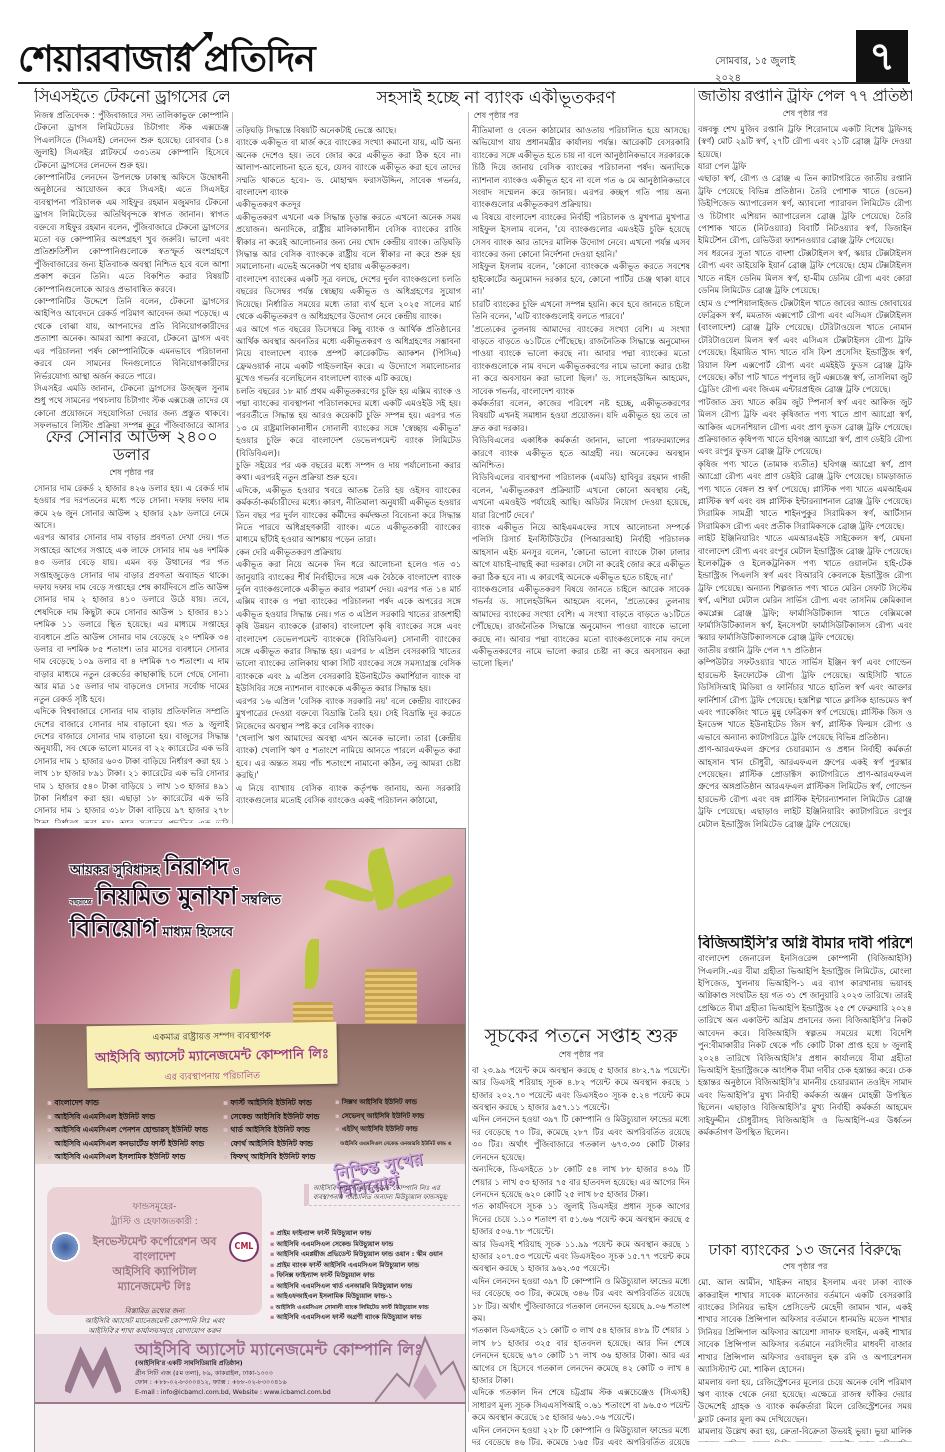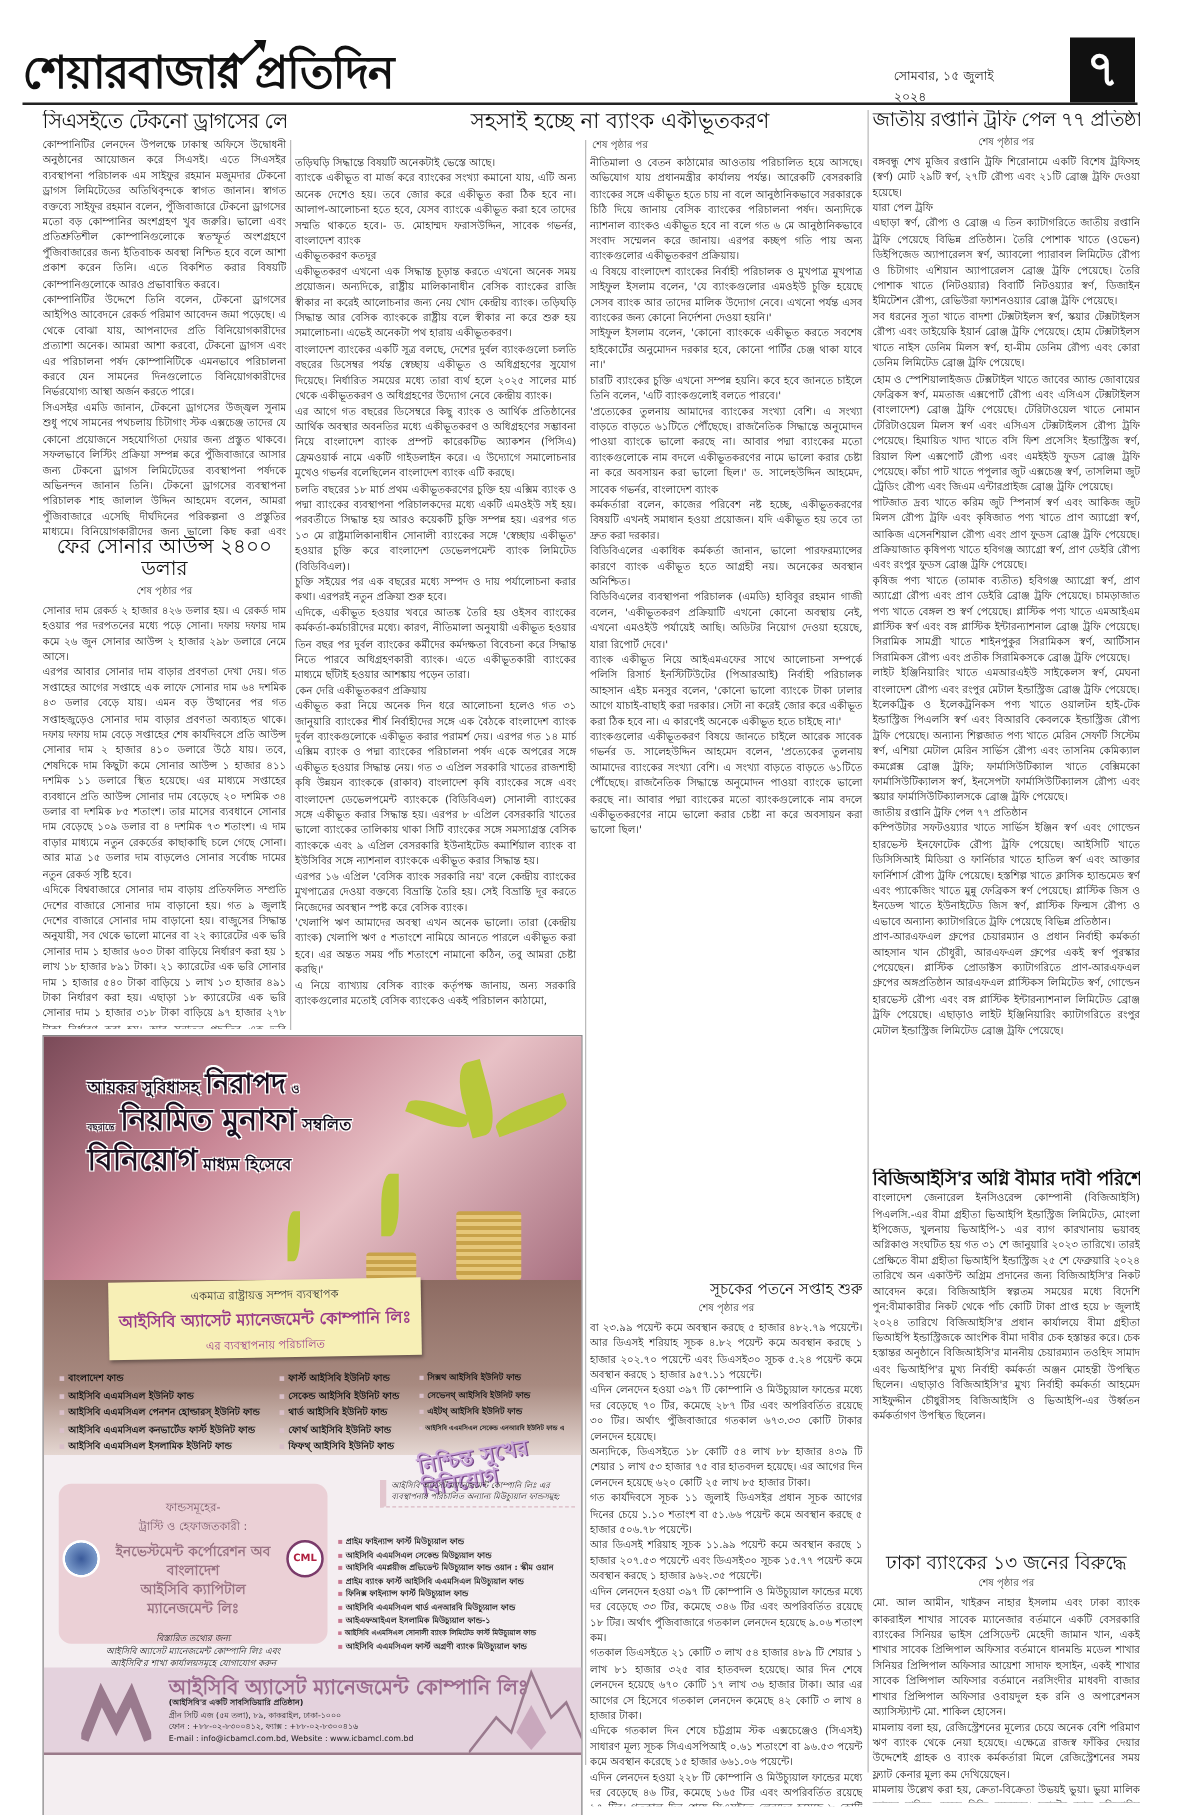--- a/index.html
+++ b/index.html
@@ -60,20 +60,21 @@
     <polyline points="2,26 12,14 18,20 34,4" fill="none" stroke="#111" stroke-width="3"></polyline>
     <polygon points="28,2 38,2 36,12" fill="#111"></polygon>
   </svg>
   <div class="date">সোমবার, ১৫ জুলাই ২০২৪</div>
   <div class="page-no">৭</div>
 </header>
 <div class="top-rule"></div>
 
 <article class="art" style="left:34px; top:88px; width:195px; height:340px;">
   <h2 class="headline" style="font-size:16.5px; margin-bottom:2px; white-space:nowrap; letter-spacing:-0.5px;">সিএসইতে টেকনো ড্রাগসের লেনদেন শুরু</h2>
+  <p>নিজস্ব প্রতিবেদক : পুঁজিবাজারে সদ্য তালিকাভুক্ত কোম্পানি টেকনো ড্রাগস লিমিটেডের চিটাগাং স্টক এক্সচেঞ্জ পিএলসিতে (সিএসই) লেনদেন শুরু হয়েছে। রোববার (১৪ জুলাই) সিএসইর প্লাটফর্মে ৩৩১তম কোম্পানি হিসেবে টেকনো ড্রাগসের লেনদেন শুরু হয়।</p>
   <p>কোম্পানিটির লেনদেন উপলক্ষে ঢাকাস্থ অফিসে উদ্বোধনী অনুষ্ঠানের আয়োজন করে সিএসই। এতে সিএসইর ব্যবস্থাপনা পরিচালক এম সাইফুর রহমান মজুমদার টেকনো ড্রাগস লিমিটেডের অতিথিবৃন্দকে স্বাগত জানান। স্বাগত বক্তব্যে সাইফুর রহমান বলেন, পুঁজিবাজারে টেকনো ড্রাগসের মতো বড় কোম্পানির অংশগ্রহণ খুব জরুরি। ভালো এবং প্রতিশ্রুতিশীল কোম্পানিগুলোকে স্বতস্ফূর্ত অংশগ্রহণে পুঁজিবাজারের জন্য ইতিবাচক অবস্থা নিশ্চিত হবে বলে আশা প্রকাশ করেন তিনি। এতে বিকশিত করার বিষয়টি কোম্পানিগুলোকে আরও প্রভাবান্বিত করবে।</p>
   <p>কোম্পানিটির উদ্দেশে তিনি বলেন, টেকনো ড্রাগসের আইপিও আবেদনে রেকর্ড পরিমাণ আবেদন জমা পড়েছে। এ থেকে বোঝা যায়, আপনাদের প্রতি বিনিয়োগকারীদের প্রত্যাশা অনেক। আমরা আশা করবো, টেকনো ড্রাগস এবং এর পরিচালনা পর্ষদ কোম্পানিটিকে এমনভাবে পরিচালনা করবে যেন সামনের দিনগুলোতে বিনিয়োগকারীদের নির্ভরযোগ্য আস্থা অর্জন করতে পারে।</p>
   <p>সিএসইর এমডি জানান, টেকনো ড্রাগসের উজ্জ্বল সুনাম শুধু পথে সামনের পথচলায় চিটাগাং স্টক এক্সচেঞ্জ তাদের যে কোনো প্রয়োজনে সহযোগিতা দেয়ার জন্য প্রস্তুত থাকবে। সফলভাবে লিস্টিং প্রক্রিয়া সম্পন্ন করে পুঁজিবাজারে আসার জন্য টেকনো ড্রাগস লিমিটেডের ব্যবস্থাপনা পর্ষদকে অভিনন্দন জানান তিনি। টেকনো ড্রাগসের ব্যবস্থাপনা পরিচালক শাহ জালাল উদ্দিন আহমেদ বলেন, আমরা পুঁজিবাজারে এসেছি দীর্ঘদিনের পরিকল্পনা ও প্রস্তুতির মাধ্যমে। বিনিয়োগকারীদের জন্য ভালো কিছু করা এবং টেকনো ড্রাগসকে পুঁজিবাজারের একটি বিশ্বাসযোগ্য কোম্পানিতে প্রতিষ্ঠিত করাই আমাদের লক্ষ্য। সুতরাং এই লক্ষ্য আমরা আমাদের মেধা, প্রজ্ঞা ও কর্মের সমন্বয়ে অর্জন করবো। একই সাথে আমরা বিনিয়োগকারীদের আস্থা ও বিশ্বস্ততা অর্জনের ব্যাপারে যথেষ্ট সতর্ক থাকবো এবং তা আরও বাড়ানোর জন্য কাজ করবো। অনুষ্ঠানে আরো উপস্থিত ছিলেন টেকনো ড্রাগসের চেয়ারম্যান খালেদা আখতার খান, পরিচালক ড. মেহরিন আহমেদ, আরেফিন রাফি আহমেদ, মোঃ মামুনুর রশিদ; চিফ ফিনান্সিয়াল অফিসার পীযুষ কুমার চক্রবর্তী; কোম্পানি সেক্রেটারি দেবাশিষ দাস গুপ্ত; সিএসইর ডেপুটি জেনারেল ম্যানেজার হাসনাইন বারী; ইস্যু ম্যানেজার প্রতিষ্ঠান ইম্পেরিয়াল ক্যাপিটাল ও ইবিএল ইনভেস্টমেন্ট লিমিটেডের কর্মকর্তাবৃন্দ এবং টেকনো ড্রাগস লিমিটেড ও সিএসইর অন্যান্য কর্মকর্তাবৃন্দ।</p>
 </article>
 
 <article class="art" style="left:34px; top:428px; width:195px; height:395px;">
   <h2 class="headline" style="font-size:16px; text-align:center;">ফের সোনার আউন্স ২৪০০ ডলার</h2>
   <div class="subhead">শেষ পৃষ্ঠার পর</div>
   <p>সোনার দাম রেকর্ড ২ হাজার ৪২৬ ডলার হয়। এ রেকর্ড দাম হওয়ার পর দরপতনের মধ্যে পড়ে সোনা। দফায় দফায় দাম কমে ২৬ জুন সোনার আউন্স ২ হাজার ২৯৮ ডলারে নেমে আসে।</p>
   <p>এরপর আবার সোনার দাম বাড়ার প্রবণতা দেখা দেয়। গত সপ্তাহের আগের সপ্তাহে এক লাফে সোনার দাম ৬৪ দশমিক ৪৩ ডলার বেড়ে যায়। এমন বড় উত্থানের পর গত সপ্তাহজুড়েও সোনার দাম বাড়ার প্রবণতা অব্যাহত থাকে। দফায় দফায় দাম বেড়ে সপ্তাহের শেষ কার্যদিবসে প্রতি আউন্স সোনার দাম ২ হাজার ৪১০ ডলারে উঠে যায়। তবে, শেষদিকে দাম কিছুটা কমে সোনার আউন্স ১ হাজার ৪১১ দশমিক ১১ ডলারে স্থিত হয়েছে। এর মাধ্যমে সপ্তাহের ব্যবধানে প্রতি আউন্স সোনার দাম বেড়েছে ২০ দশমিক ৩৪ ডলার বা দশমিক ৮৫ শতাংশ। তার মাসের ব্যবধানে সোনার দাম বেড়েছে ১০৯ ডলার বা ৪ দশমিক ৭৩ শতাংশ। এ দাম বাড়ার মাধ্যমে নতুন রেকর্ডের কাছাকাছি চলে গেছে সোনা। আর মাত্র ১৫ ডলার দাম বাড়লেও সোনার সর্বোচ্চ দামের নতুন রেকর্ড সৃষ্টি হবে।</p>
@@ -109,21 +110,21 @@
     <p>'প্রত্যেকের তুলনায় আমাদের ব্যাংকের সংখ্যা বেশি। এ সংখ্যা বাড়তে বাড়তে ৬১টিতে পৌঁছেছে। রাজনৈতিক সিদ্ধান্তে অনুমোদন পাওয়া ব্যাংকে ভালো করছে না। আবার পদ্মা ব্যাংকের মতো ব্যাংকগুলোকে নাম বদলে একীভূতকরণের নামে ভালো করার চেষ্টা না করে অবসায়ন করা ভালো ছিল।' ড. সালেহউদ্দিন আহমেদ, সাবেক গভর্নর, বাংলাদেশ ব্যাংক</p>
     <p>কর্মকর্তারা বলেন, কাজের পরিবেশ নষ্ট হচ্ছে, একীভূতকরণের বিষয়টি এখনই সমাধান হওয়া প্রয়োজন। যদি একীভূত হয় তবে তা দ্রুত করা দরকার।</p>
     <p>বিডিবিএলের একাধিক কর্মকর্তা জানান, ভালো পারফরম্যান্সের কারণে ব্যাংক একীভূত হতে আগ্রহী নয়। অনেকের অবস্থান অনিশ্চিত।</p>
     <p>বিডিবিএলের ব্যবস্থাপনা পরিচালক (এমডি) হাবিবুর রহমান গাজী বলেন, 'একীভূতকরণ প্রক্রিয়াটি এখনো কোনো অবস্থায় নেই, এখনো এমওইউ পর্যায়েই আছি। অডিটর নিয়োগ দেওয়া হয়েছে, যারা রিপোর্ট দেবে।'</p>
     <p>ব্যাংক একীভূত নিয়ে আইএমএফের সাথে আলোচনা সম্পর্কে পলিসি রিসার্চ ইনস্টিটিউটের (পিআরআই) নির্বাহী পরিচালক আহসান এইচ মনসুর বলেন, 'কোনো ভালো ব্যাংকে টাকা ঢালার আগে যাচাই-বাছাই করা দরকার। সেটা না করেই জোর করে একীভূত করা ঠিক হবে না। এ কারণেই অনেকে একীভূত হতে চাইছে না।'</p>
     <p>ব্যাংকগুলোর একীভূতকরণ বিষয়ে জানতে চাইলে আরেক সাবেক গভর্নর ড. সালেহউদ্দিন আহমেদ বলেন, 'প্রত্যেকের তুলনায় আমাদের ব্যাংকের সংখ্যা বেশি। এ সংখ্যা বাড়তে বাড়তে ৬১টিতে পৌঁছেছে। রাজনৈতিক সিদ্ধান্তে অনুমোদন পাওয়া ব্যাংকে ভালো করছে না। আবার পদ্মা ব্যাংকের মতো ব্যাংকগুলোকে নাম বদলে একীভূতকরণের নামে ভালো করার চেষ্টা না করে অবসায়ন করা ভালো ছিল।'</p>
   </div>
 </article>
 
 <article class="art" style="left:472px; top:1025px; width:218px; height:420px;">
-  <h2 class="headline" style="font-size:12px; text-align:right;">সূচকের পতনে সপ্তাহ শুরু</h2>
+  <h2 class="headline" style="font-size:19px; text-align:center;">সূচকের পতনে সপ্তাহ শুরু</h2>
   <div class="subhead">শেষ পৃষ্ঠার পর</div>
   <p>বা ২৩.৯৯ পয়েন্ট কমে অবস্থান করছে ৫ হাজার ৪৮২.৭৯ পয়েন্টে। আর ডিএসই শরিয়াহ সূচক ৪.৮২ পয়েন্ট কমে অবস্থান করছে ১ হাজার ২০২.৭০ পয়েন্টে এবং ডিএসই৩০ সূচক ৫.২৪ পয়েন্ট কমে অবস্থান করছে ১ হাজার ৯৫৭.১১ পয়েন্টে।</p>
   <p>এদিন লেনদেন হওয়া ৩৯৭ টি কোম্পানি ও মিউচ্যুয়াল ফান্ডের মধ্যে দর বেড়েছে ৭০ টির, কমেছে ২৮৭ টির এবং অপরিবর্তিত রয়েছে ৩০ টির। অর্থাৎ পুঁজিবাজারে গতকাল ৬৭৩.৩৩ কোটি টাকার লেনদেন হয়েছে।</p>
   <p>অন্যদিকে, ডিএসইতে ১৮ কোটি ৫৪ লাখ ৮৮ হাজার ৪৩৯ টি শেয়ার ১ লাখ ৫৩ হাজার ৭৫ বার হাতবদল হয়েছে। এর আগের দিন লেনদেন হয়েছে ৬২০ কোটি ২৫ লাখ ৮৫ হাজার টাকা।</p>
   <p>গত কার্যদিবসে সূচক ১১ জুলাই ডিএসইর প্রধান সূচক আগের দিনের চেয়ে ১.১০ শতাংশ বা ৫১.৬৬ পয়েন্ট কমে অবস্থান করছে ৫ হাজার ৫০৬.৭৮ পয়েন্টে।</p>
   <p>আর ডিএসই শরিয়াহ সূচক ১১.৯৯ পয়েন্ট কমে অবস্থান করছে ১ হাজার ২০৭.৫৩ পয়েন্টে এবং ডিএসই৩০ সূচক ১৫.৭৭ পয়েন্ট কমে অবস্থান করছে ১ হাজার ৯৬২.৩৫ পয়েন্টে।</p>
   <p>এদিন লেনদেন হওয়া ৩৯৭ টি কোম্পানি ও মিউচ্যুয়াল ফান্ডের মধ্যে দর বেড়েছে ৩৩ টির, কমেছে ৩৪৬ টির এবং অপরিবর্তিত রয়েছে ১৮ টির। অর্থাৎ পুঁজিবাজারে গতকাল লেনদেন হয়েছে ৯.০৬ শতাংশ কম।</p>
   <p>গতকাল ডিএসইতে ২১ কোটি ৩ লাখ ৫৪ হাজার ৪৮৯ টি শেয়ার ১ লাখ ৮১ হাজার ৩২৫ বার হাতবদল হয়েছে। আর দিন শেষে লেনদেন হয়েছে ৬৭০ কোটি ১৭ লাখ ৩৬ হাজার টাকা। আর এর আগের সে হিসেবে গতকাল লেনদেন কমেছে ৪২ কোটি ৩ লাখ ৪ হাজার টাকা।</p>
   <p>এদিকে গতকাল দিন শেষে চট্টগ্রাম স্টক এক্সচেঞ্জেও (সিএসই) সাধারণ মূল্য সূচক সিএএসপিআই ০.৬১ শতাংশে বা ৯৬.৫৩ পয়েন্ট কমে অবস্থান করেছে ১৫ হাজার ৬৬১.০৬ পয়েন্টে।</p>
   <p>এদিন লেনদেন হওয়া ২২৮ টি কোম্পানি ও মিউচ্যুয়াল ফান্ডের মধ্যে দর বেড়েছে ৪৬ টির, কমেছে ১৬৫ টির এবং অপরিবর্তিত রয়েছে ১৭ টির। গতকাল দিন শেষে সিএসইতে লেনদেন হয়েছে ৮ কোটি ৩৬ লাখ ৮৫ হাজার ৫১৮ টাকা।</p>

